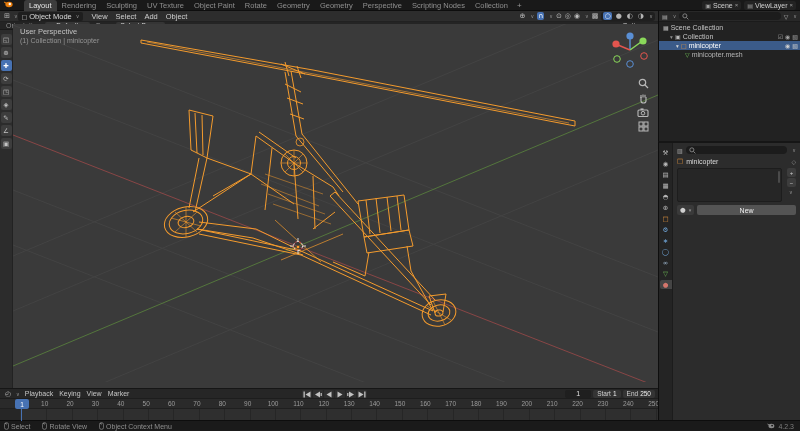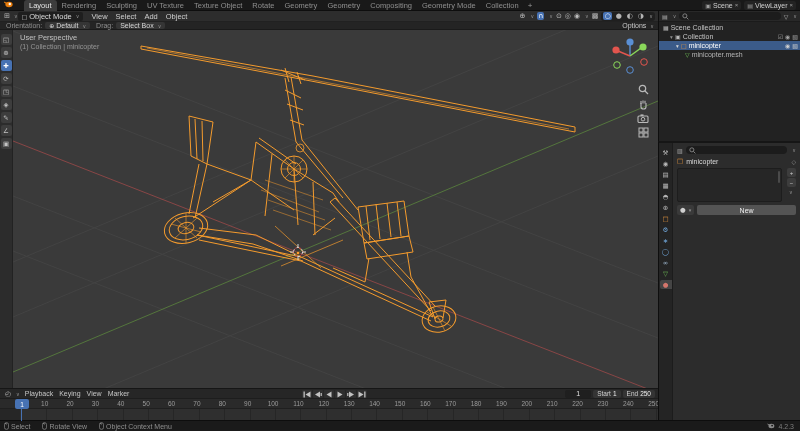--- a/index.html
+++ b/index.html
@@ -6,21 +6,21 @@
   html,body{width:800px;height:431px;overflow:hidden;}
   body{font-family:"Liberation Sans",sans-serif;background:#161616;color:#c9c9c9;position:relative;font-size:8px;}
   .u-icon{font-family:"DejaVu Sans","Liberation Sans",sans-serif;font-style:normal;}
   .caret{font-family:"DejaVu Sans",sans-serif;font-size:5px;color:#8f8f8f;margin-left:2px;}
 
   
   #topbar{position:absolute;left:0;top:0;width:800px;height:11px;background:#191919;display:flex;align-items:center;border-bottom:1px solid #0e0e0e;z-index:5;}
   #vp-header{position:absolute;left:0;top:11px;width:658px;height:11px;background:#2d2d2d;display:flex;align-items:center;border-bottom:1px solid #212121;}
   #tool-settings{position:absolute;left:0;top:22px;width:658px;height:8px;background:#242424;display:flex;align-items:center;border-bottom:1px solid #1a1a1a;}
   #left-toolbar{position:absolute;left:0;top:30px;width:13px;height:358px;background:#2c2c2c;border-right:1px solid #222;display:flex;flex-direction:column;align-items:center;padding-top:4px;gap:2px;}
-  #viewport{position:absolute;left:13px;top:30px;width:645px;height:374px;background:#3a3a3a;overflow:hidden;}
+  #viewport{position:absolute;left:13px;top:24px;width:645px;height:374px;background:#3a3a3a;overflow:hidden;}
   #outliner{position:absolute;left:658px;top:11px;width:142px;height:130px;background:#222222;border-left:1px solid #0e0e0e;}
   #properties{position:absolute;left:658px;top:141px;width:142px;height:279px;background:#2c2c2c;border-left:1px solid #0e0e0e;border-top:2px solid #161616;display:flex;}
   #timeline{position:absolute;left:0;top:388px;width:658px;height:32px;background:#262626;border-top:1px solid #161616;}
   #statusbar{position:absolute;left:0;top:420px;width:800px;height:11px;background:#1a1a1a;border-top:1px solid #0d0d0d;display:flex;align-items:center;padding:0 4px;gap:10px;}
 
   
   .tb-menu{padding:0 4px;height:11px;line-height:11px;color:#cfcfcf;font-size:7.5px;}
   .ws-tabs{display:flex;margin-left:8px;height:11px;align-items:flex-end;}
   .ws-tab{padding:0 5px;height:11px;line-height:11px;color:#8f8f8f;font-size:7.5px;border-radius:3px 3px 0 0;white-space:nowrap;}
   .ws-tab.active{background:#3c3c3c;color:#e4e4e4;}
@@ -115,26 +115,26 @@
         <circle cx="5.8" cy="3" r="1.2" fill="#fff"></circle>
         <path d="M0.2,1 L3.4,3" stroke="#e87d0d" stroke-width="1.2"></path>
       </svg>
   </span>
   <div class="ws-tabs">
 
   <span class="ws-tab active">Layout</span>
       <span class="ws-tab">Rendering</span>
       <span class="ws-tab">Sculpting</span>
       <span class="ws-tab">UV Texture</span>
-      <span class="ws-tab">Texture Object</span>
+      <span class="ws-tab">Object Paint</span>
       <span class="ws-tab">Rotate</span>
       <span class="ws-tab">Geometry</span>
       <span class="ws-tab">Geometry</span>
-      <span class="ws-tab">Compositing</span>
-      <span class="ws-tab">Geometry Mode</span>
+      <span class="ws-tab">Perspective</span>
+      <span class="ws-tab">Scripting Nodes</span>
       <span class="ws-tab">Collection</span>
     </div>
   <span class="ws-add">+</span>
   <div class="tb-right">
     <div class="tb-pill">
       <span class="mini-ic u-icon">▣</span>
       <span>Scene</span>
       <span class="mini-ic">×</span>
     </div>
     <div class="tb-pill">

